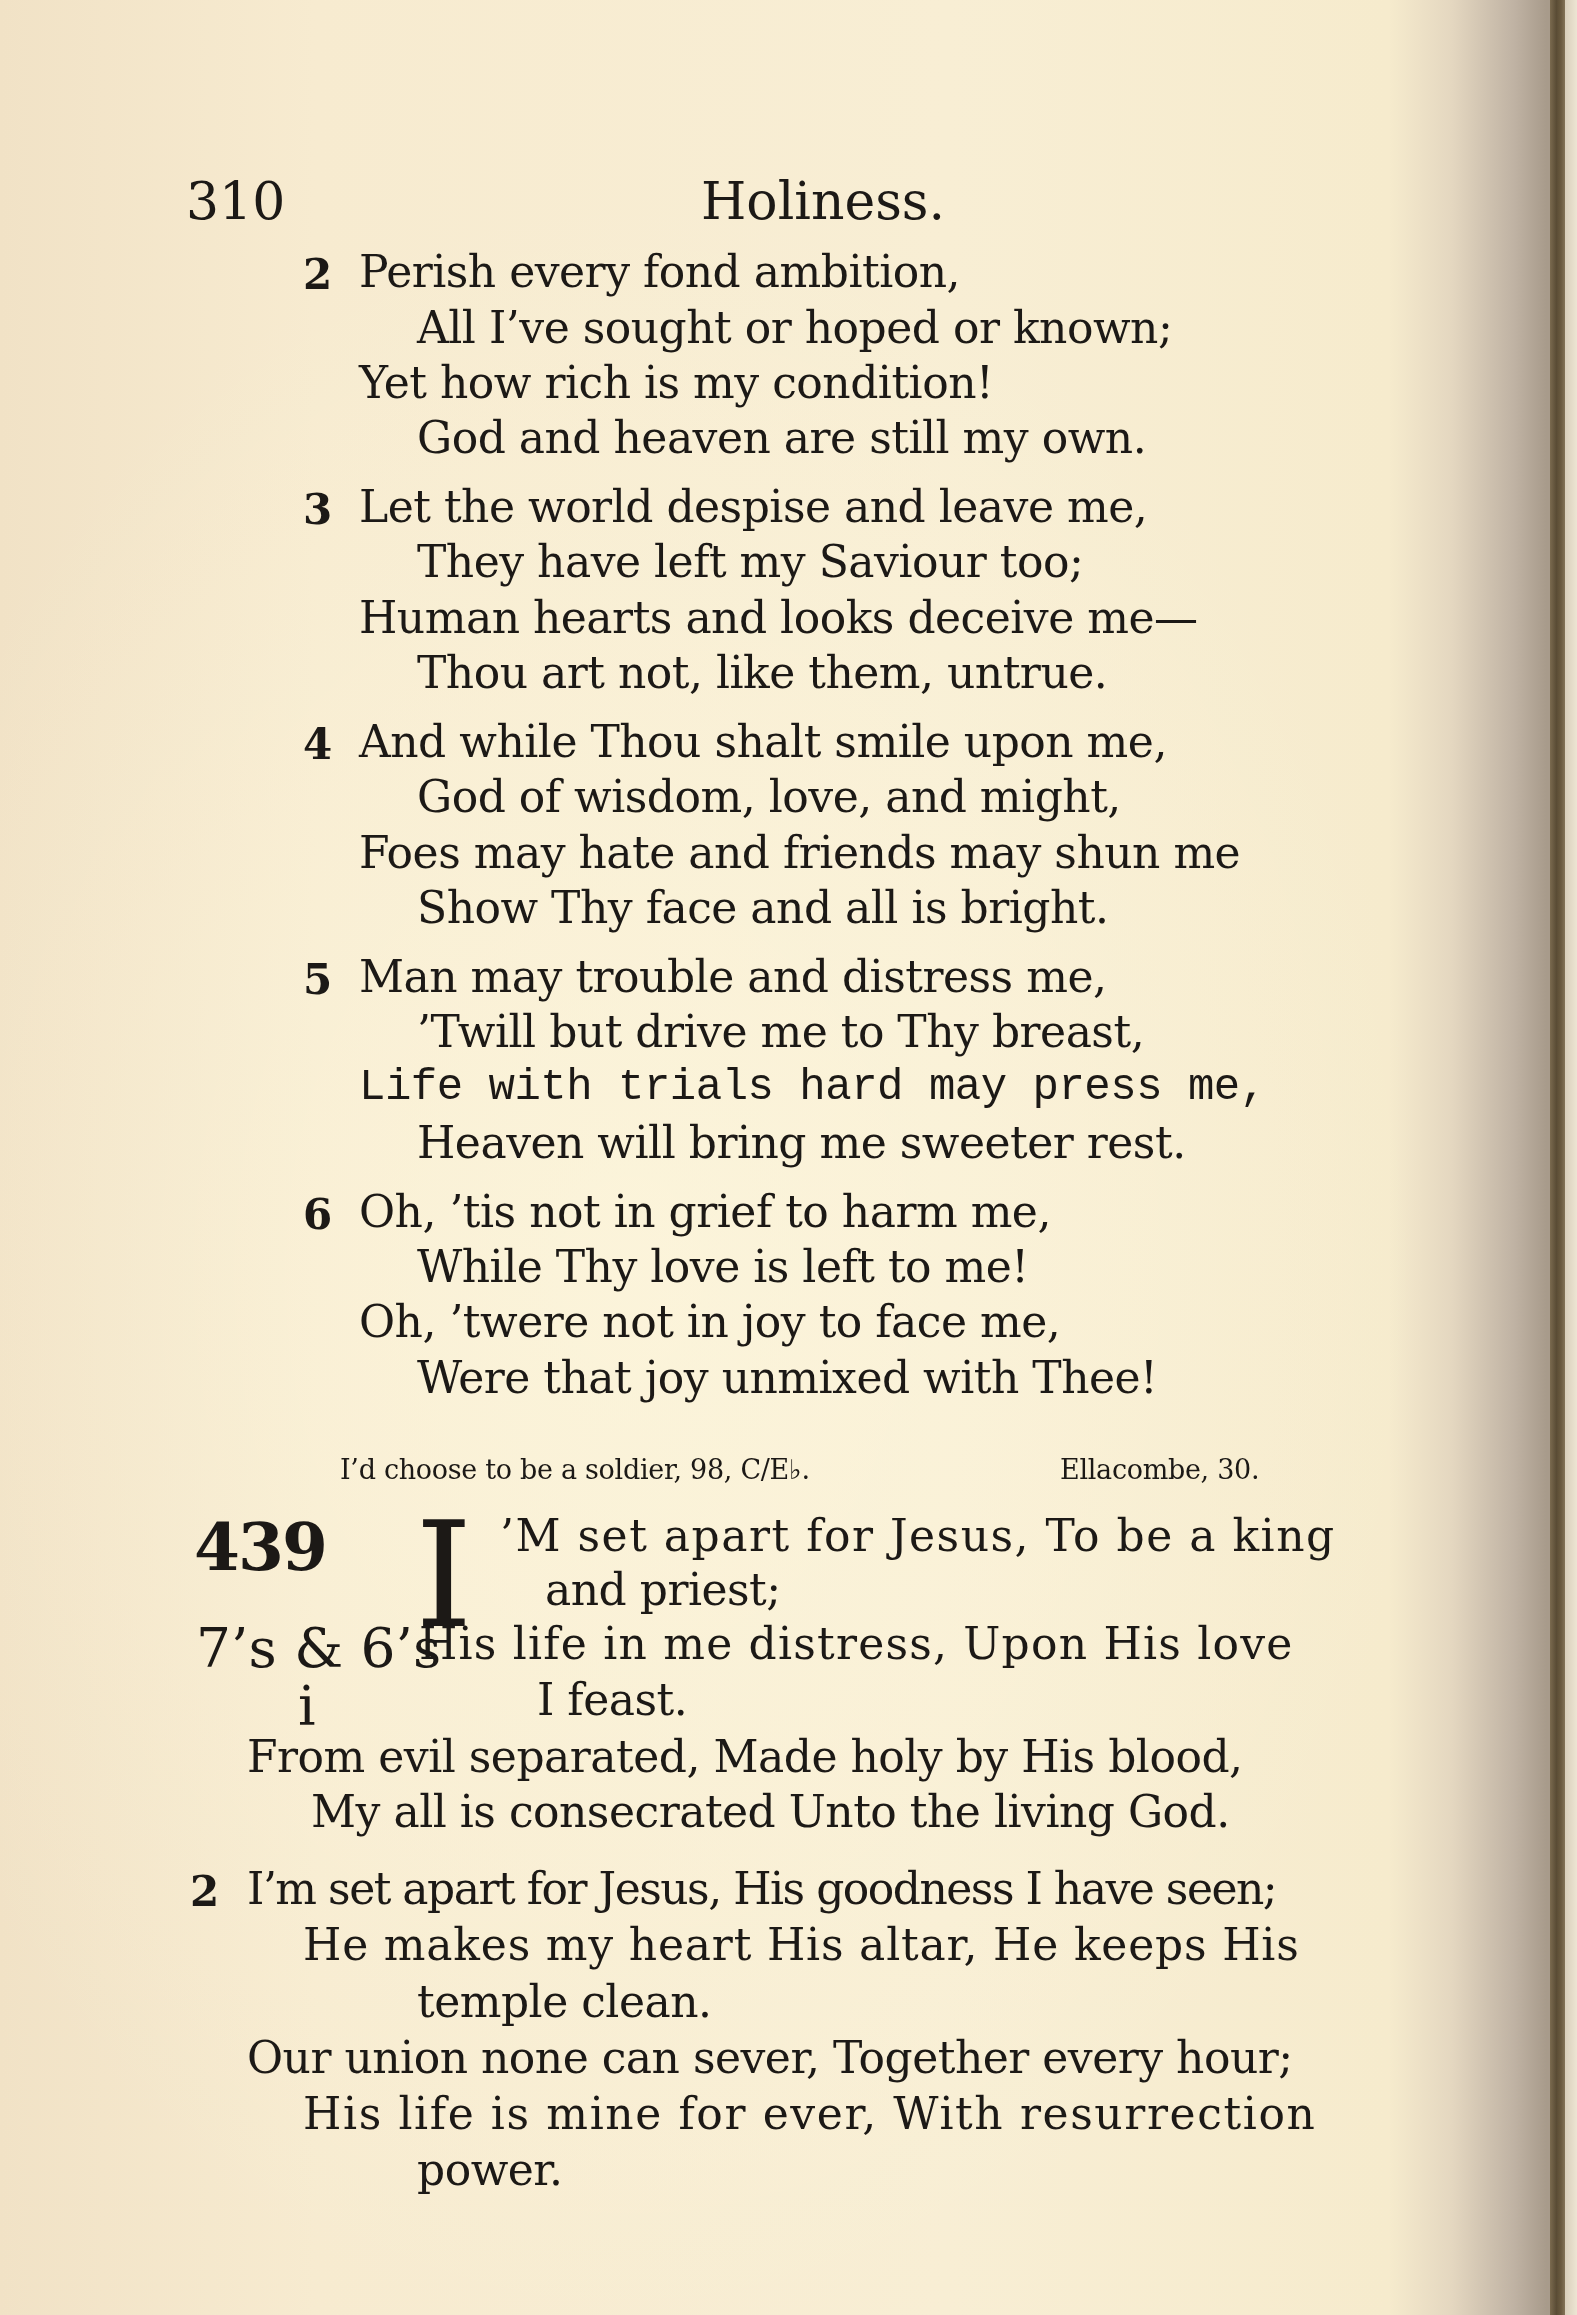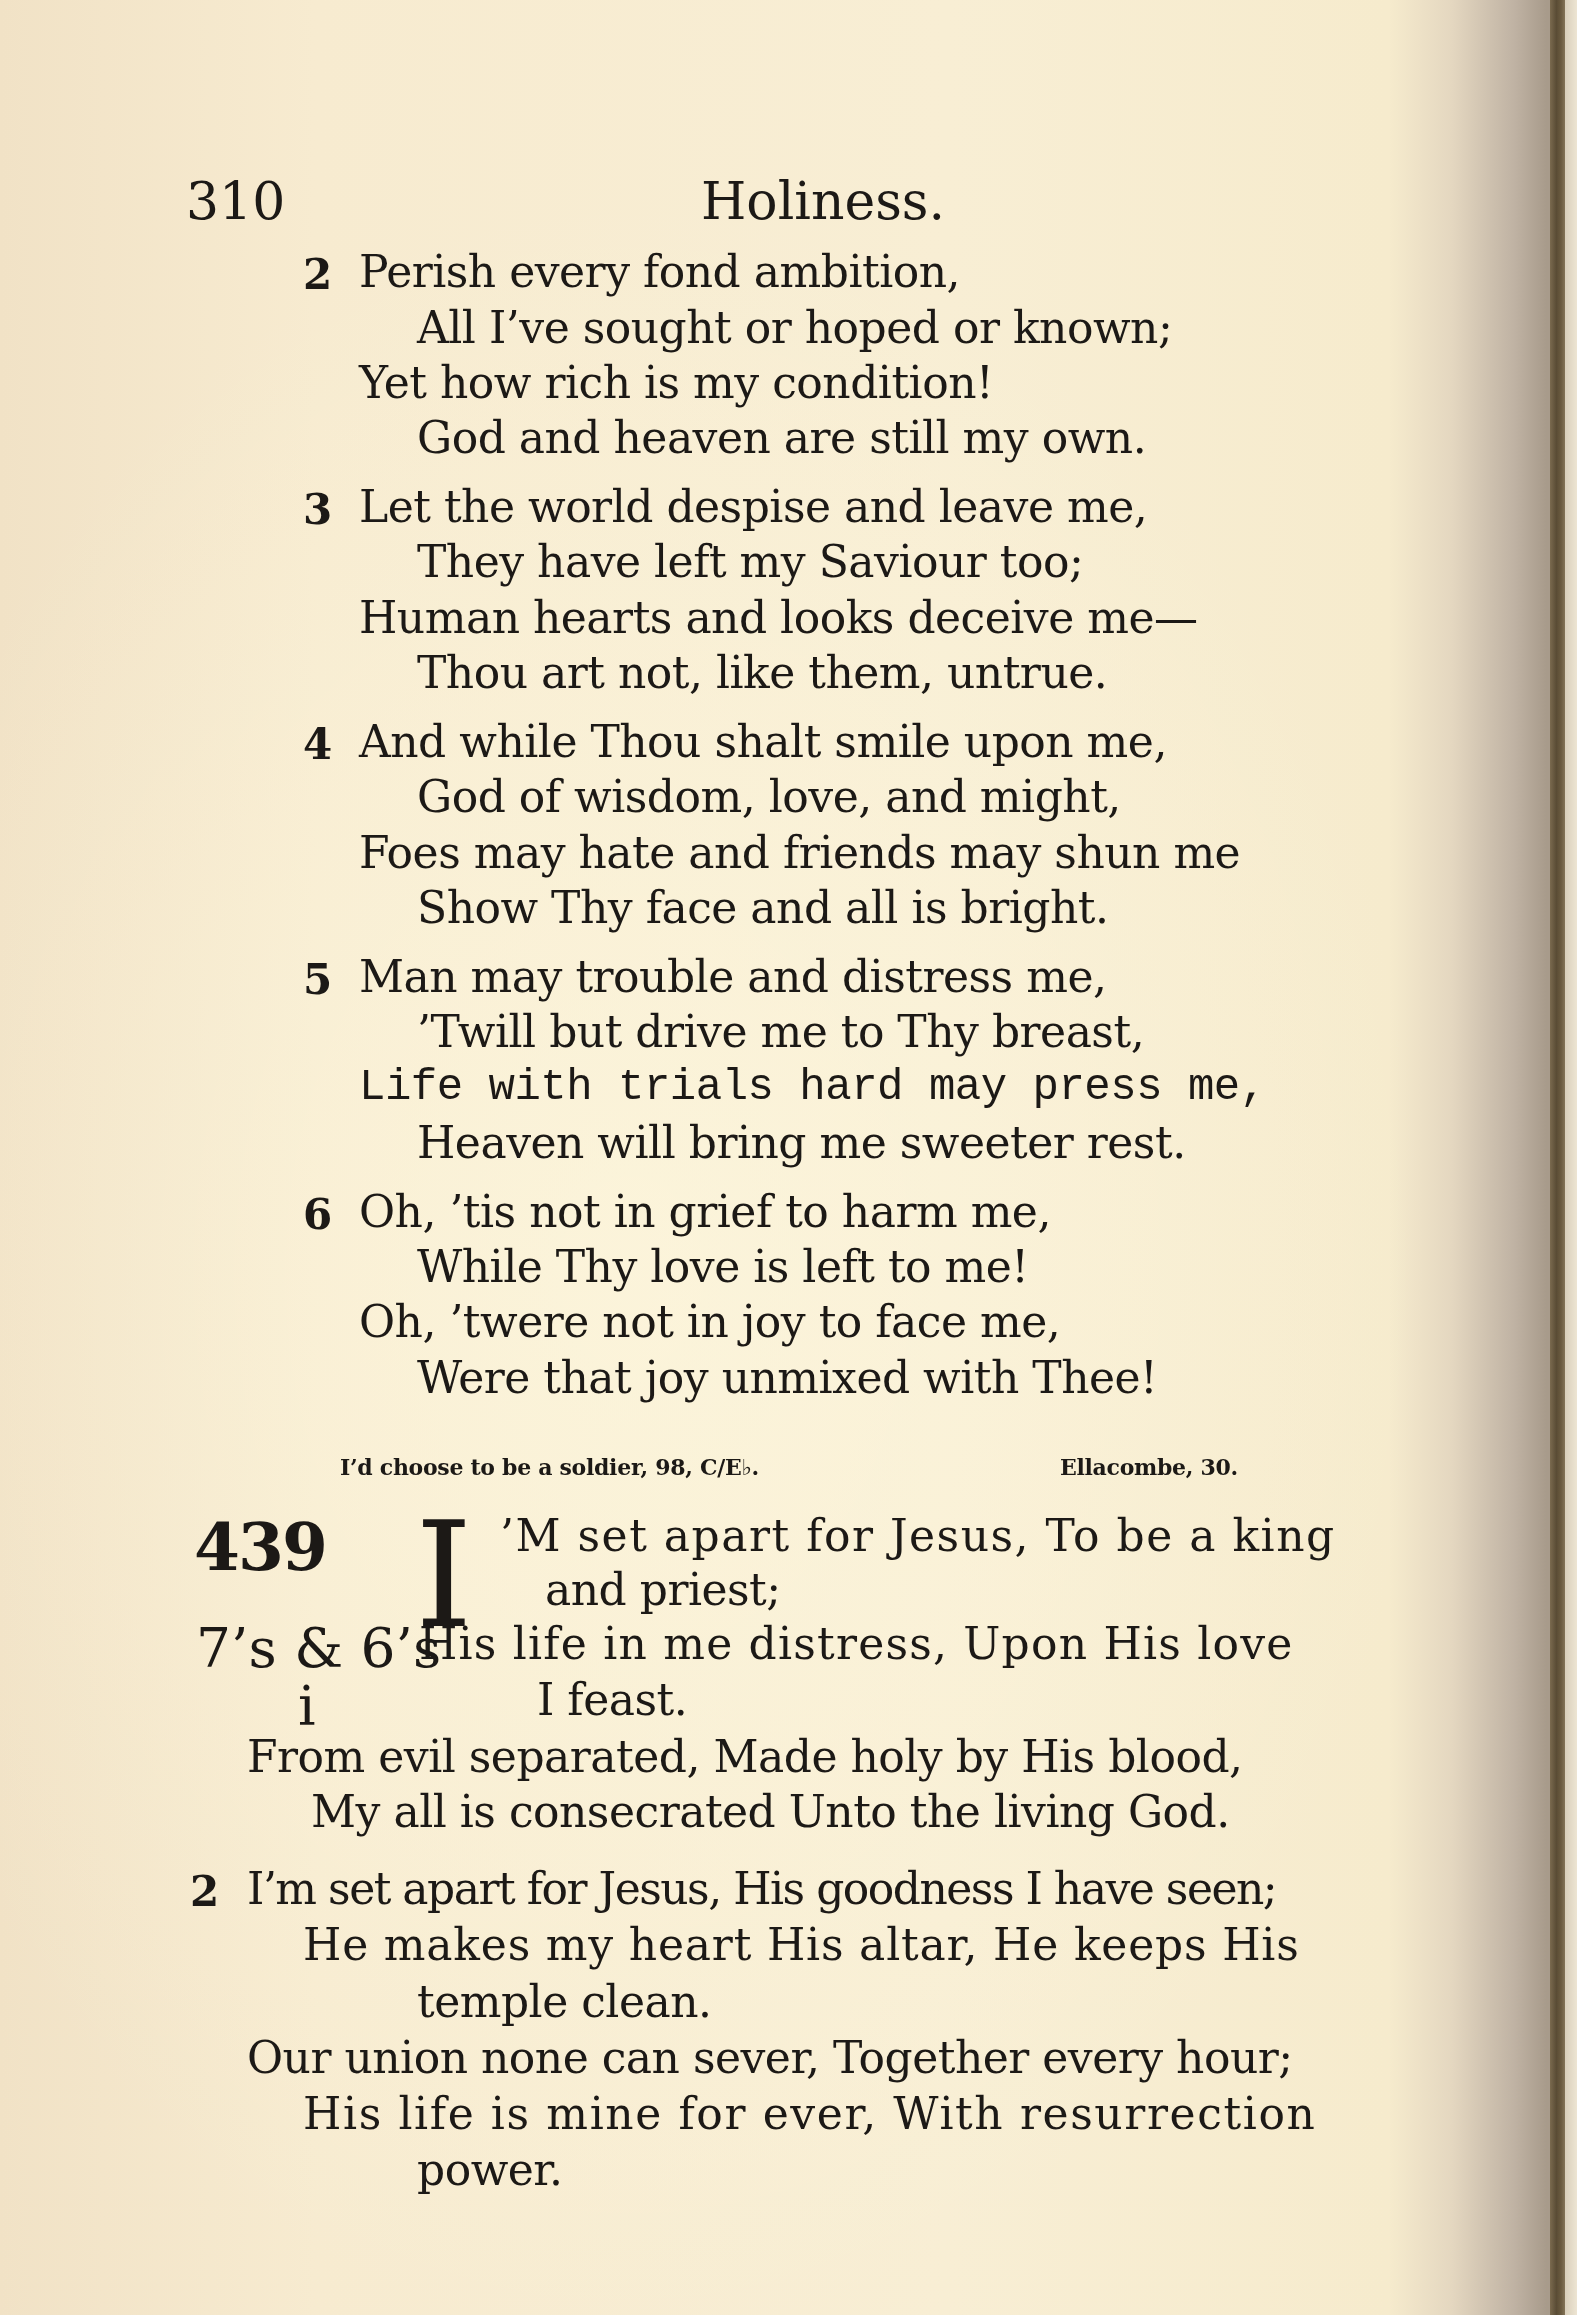--- a/index.html
+++ b/index.html
@@ -22,21 +22,21 @@
   .spine-edge {
     position: absolute; top: 0; left: 1565px; width: 12.6px; height: 2315px;
     background: linear-gradient(90deg, #d9cfbb, #efe7d5);
   }
   .t { position: absolute; white-space: nowrap; line-height: 1; }
   .hdr { font-size: 52px; top: 150px; margin-top: 25px; }
   .pg { left: 186px; }
   .title { left: 701px; }
   .v { font-size: 44px; letter-spacing: -0.5px; }
   .num { font-size: 42px; font-weight: bold; }
-  .small { font-size: 22px; font-weight: bold; letter-spacing: -0.3px; }
+  .small { font-size: 27px; font-weight: normal; letter-spacing: -0.3px; }
   .big439 { font-size: 66px; font-weight: bold; letter-spacing: -1.9px; }
   .dropcap { font-size: 146px; line-height: 1; }
   .meta { font-size: 55px; }
 </style>
 </head>
 <body>
 
 <div class="paper"></div>
 <div class="spine-line"></div>
 <div class="spine-edge"></div>

